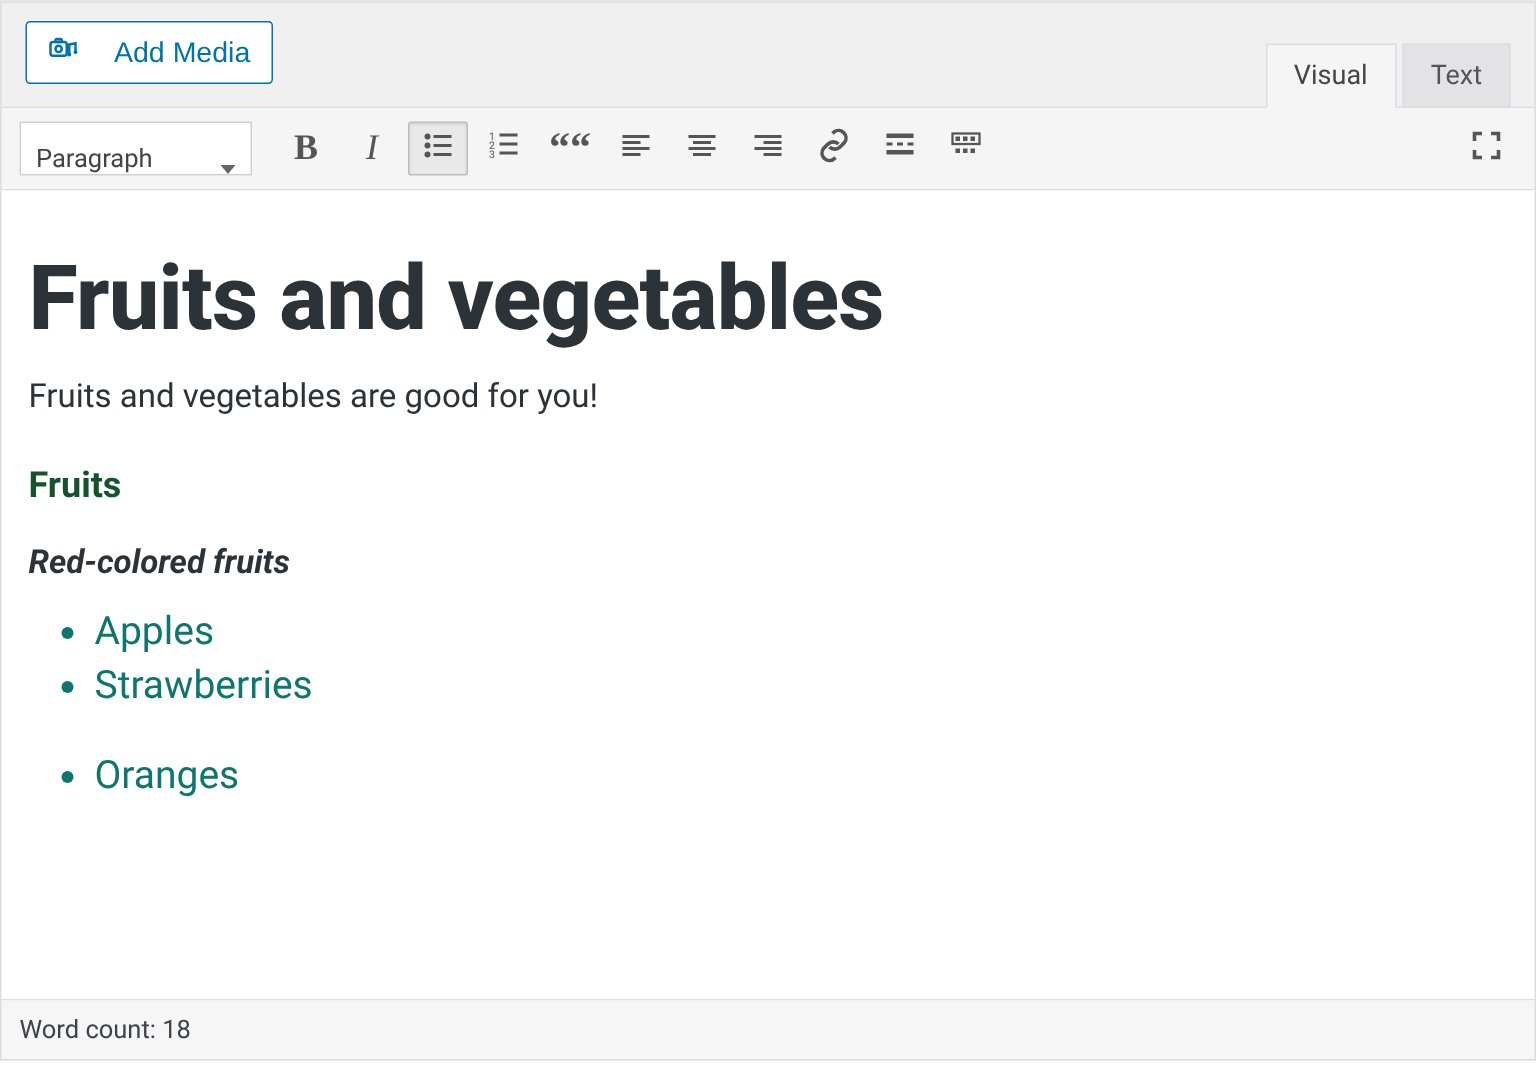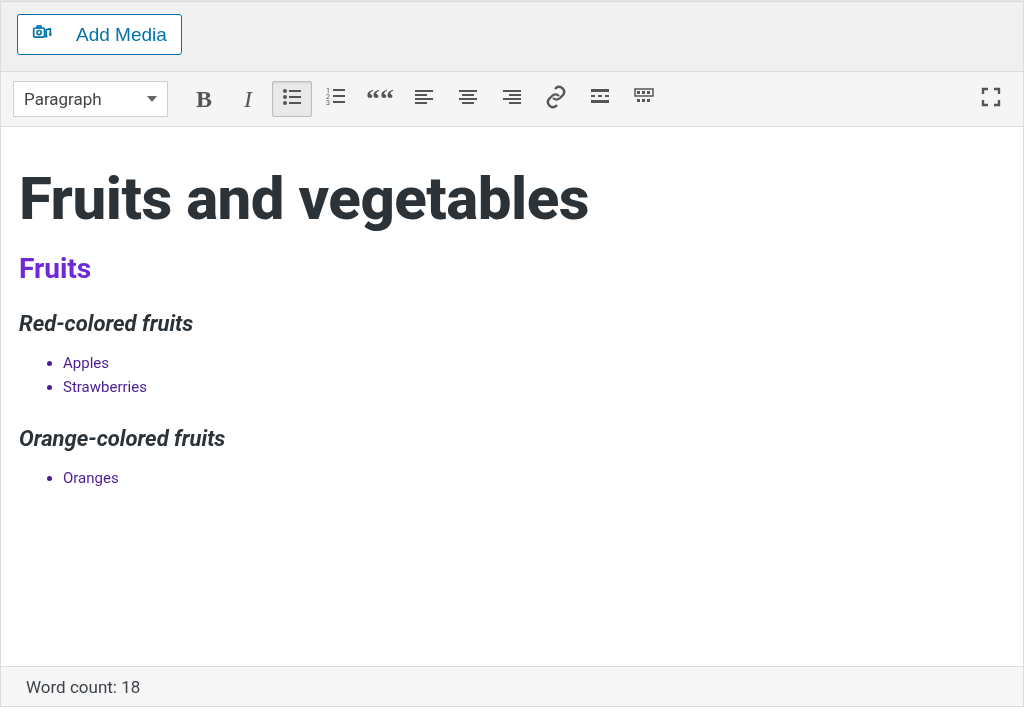--- a/index.html
+++ b/index.html
@@ -80,21 +80,21 @@
     align-items: center;
     background: #f5f5f5;
     border: 1px solid #dcdcde;
     height: 56px;
     padding: 0 12px;
     gap: 4px;
   }
 
   .format-select {
     display: flex;
-    align-items: center;
+    align-items: flex-end;
     justify-content: space-between;
     background: #fff;
     border: 1px solid #cfcfcf;
     height: 36px;
     width: 155px;
     padding: 0 10px;
     font-size: 17px;
     color: #444;
     cursor: pointer;
     margin-right: 12px;
@@ -148,52 +148,52 @@
     color: #2c3338;
     margin: 12px 0 18px 18px;
     letter-spacing: -0.5px;
   }
   .content-area p.doc-intro {
     font-size: 22px;
     color: #2c3338;
     margin: 0 0 32px 18px;
   }
   .content-area h2.doc-h2 {
-    font-size: 28px;
+    font-size: 24px;
     font-weight: 700;
     margin: 0 0 26px 18px;
-    color: #6d28d9;
+    color: #14532d;
   }
   .content-area h3.doc-h3 {
     font-size: 22px;
     font-weight: 700;
     margin: 0 0 18px 18px;
     color: #2c3338;
     font-style: italic;
   }
   .content-area ul.doc-list {
     list-style: disc;
     margin: 0 16px 30px 62px;
-    font-size: 15px;
-    color: #4c1d95;
+    font-size: 26px;
+    color: #0f766e;
   }
   .content-area ul.doc-list li {
     margin-bottom: 6px;
   }
 
   
   .status-bar {
     display: flex;
     justify-content: space-between;
     align-items: center;
     background: #f6f6f7;
     border: 1px solid #dcdcde;
     border-top: none;
     height: 40px;
-    padding: 0 25px;
+    padding: 0 12px;
     font-size: 17px;
     color: #3c434a;
   }
 </style>
 </head>
 <body>
 
 <div class="editor-wrap">
 
   <div class="media-bar">
@@ -204,20 +204,28 @@
           <circle cx="8.5" cy="11.5" r="2.5" fill="none"></circle>
           <rect x="6" y="3.5" width="5" height="2.5" rx="1" fill="none"></rect>
           <path d="M17 16 V8 l5 -1 v7" fill="none"></path>
           <circle cx="17" cy="16" r="1.6" fill="#0073aa" stroke="none"></circle>
           <circle cx="22" cy="14" r="1.6" fill="#0073aa" stroke="none"></circle>
         </svg>
       </span>
       <span>Add Media</span>
     </button>
 
+    <div class="tabs">
+      <div class="tab active">
+        <span>Visual</span>
+      </div>
+      <div class="tab inactive">
+        <span>Text</span>
+      </div>
+    </div>
   </div>
 
   <div class="toolbar">
 
     <div class="format-select">
       <span>Paragraph</span>
       <span class="chevron"></span>
     </div>
 
     <div class="tb-btn tb-bold">
@@ -336,30 +344,30 @@
           <path d="M4 15v5h5"></path>
             <path d="M20 15v5h-5"></path>
         </svg>
       </span>
     </div>
   </div>
 
   <div class="content-area">
     <div class="content-inner">
       <h1 class="doc-title">Fruits and vegetables</h1>
+      <p class="doc-intro">Fruits and vegetables are good for you!</p>
 
       <h2 class="doc-h2">Fruits</h2>
 
       <h3 class="doc-h3">Red-colored fruits</h3>
       <ul class="doc-list">
         <li>Apples</li>
         <li>Strawberries</li>
       </ul>
 
-      <h3 class="doc-h3">Orange-colored fruits</h3>
       <ul class="doc-list">
         <li>Oranges</li>
       </ul>
     </div>
   </div>
 
   <div class="status-bar">
     <div>
       <span>Word count:</span>
       <span>18</span>

